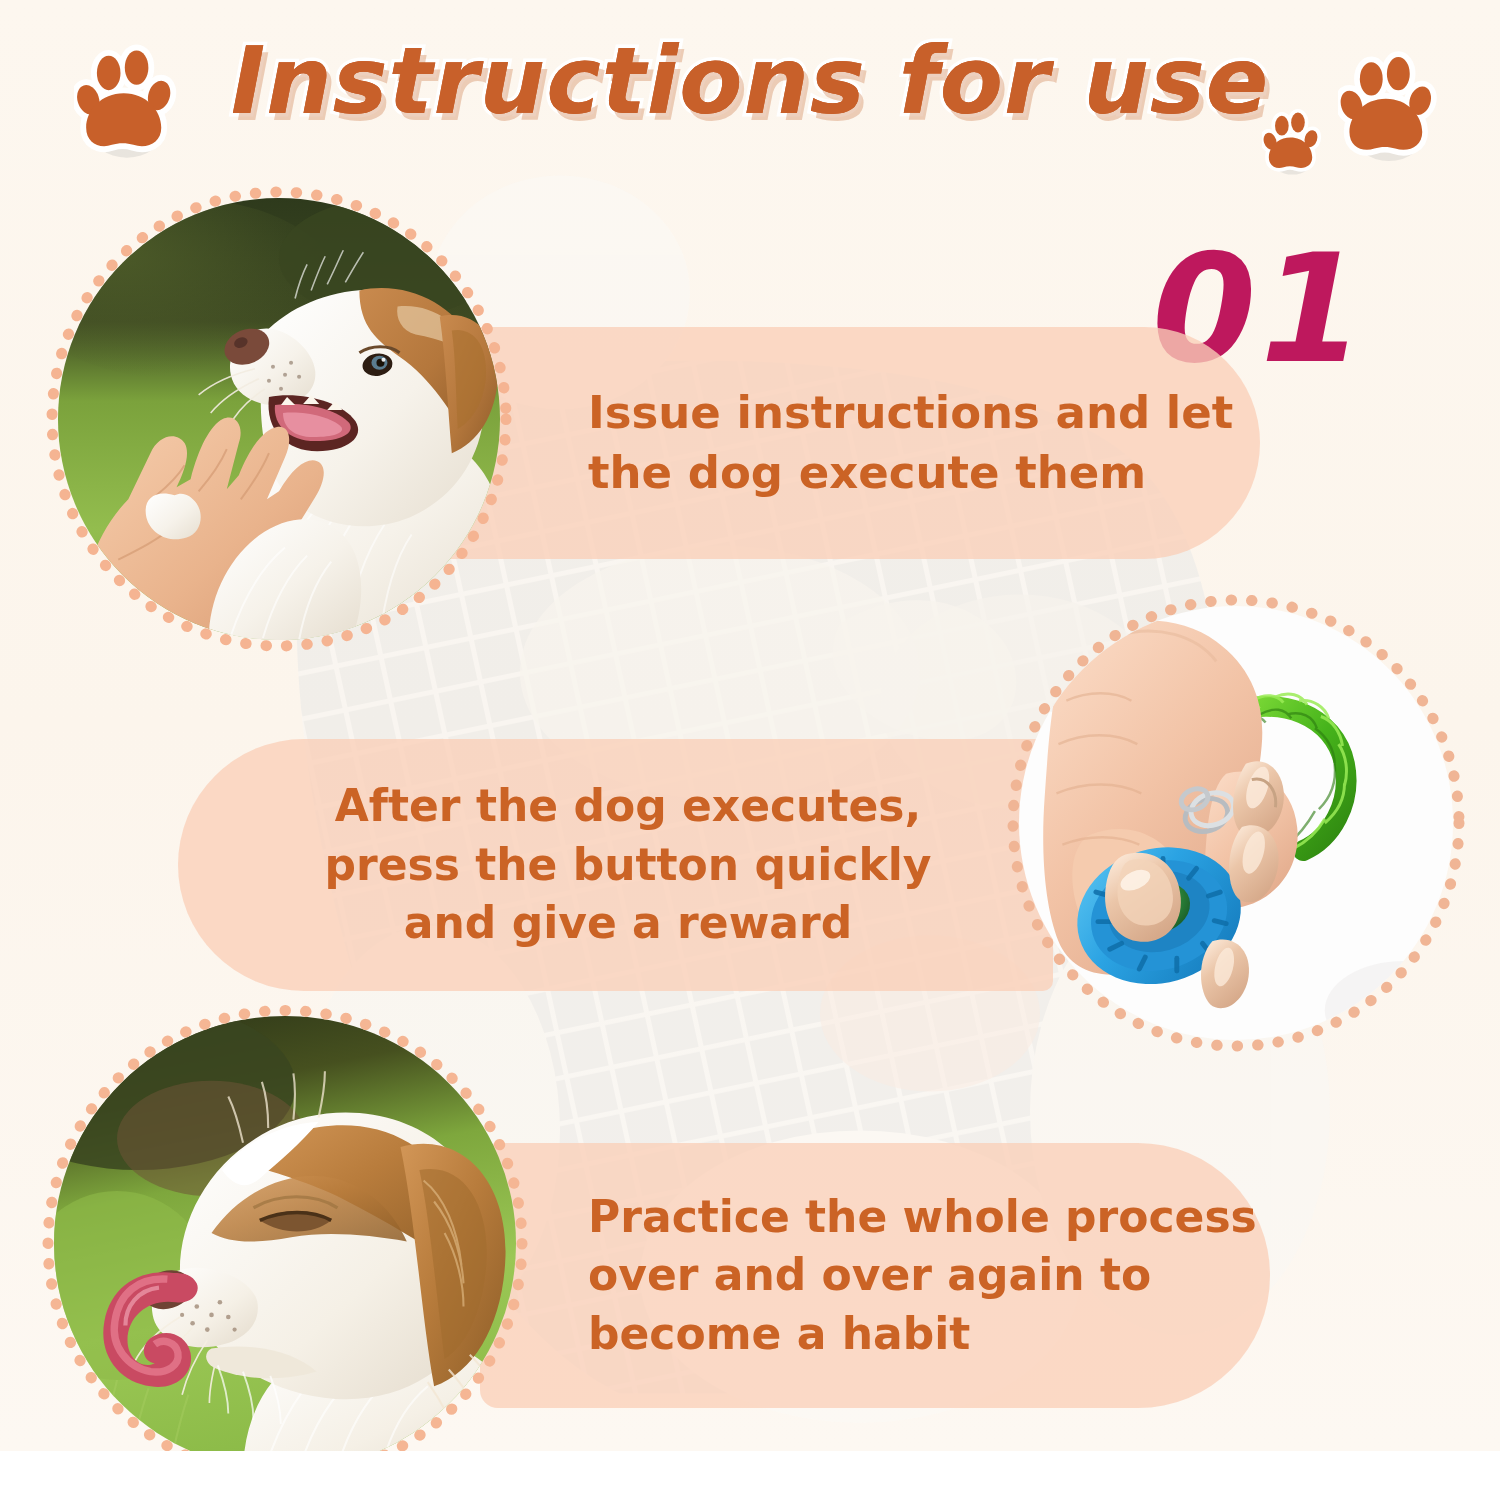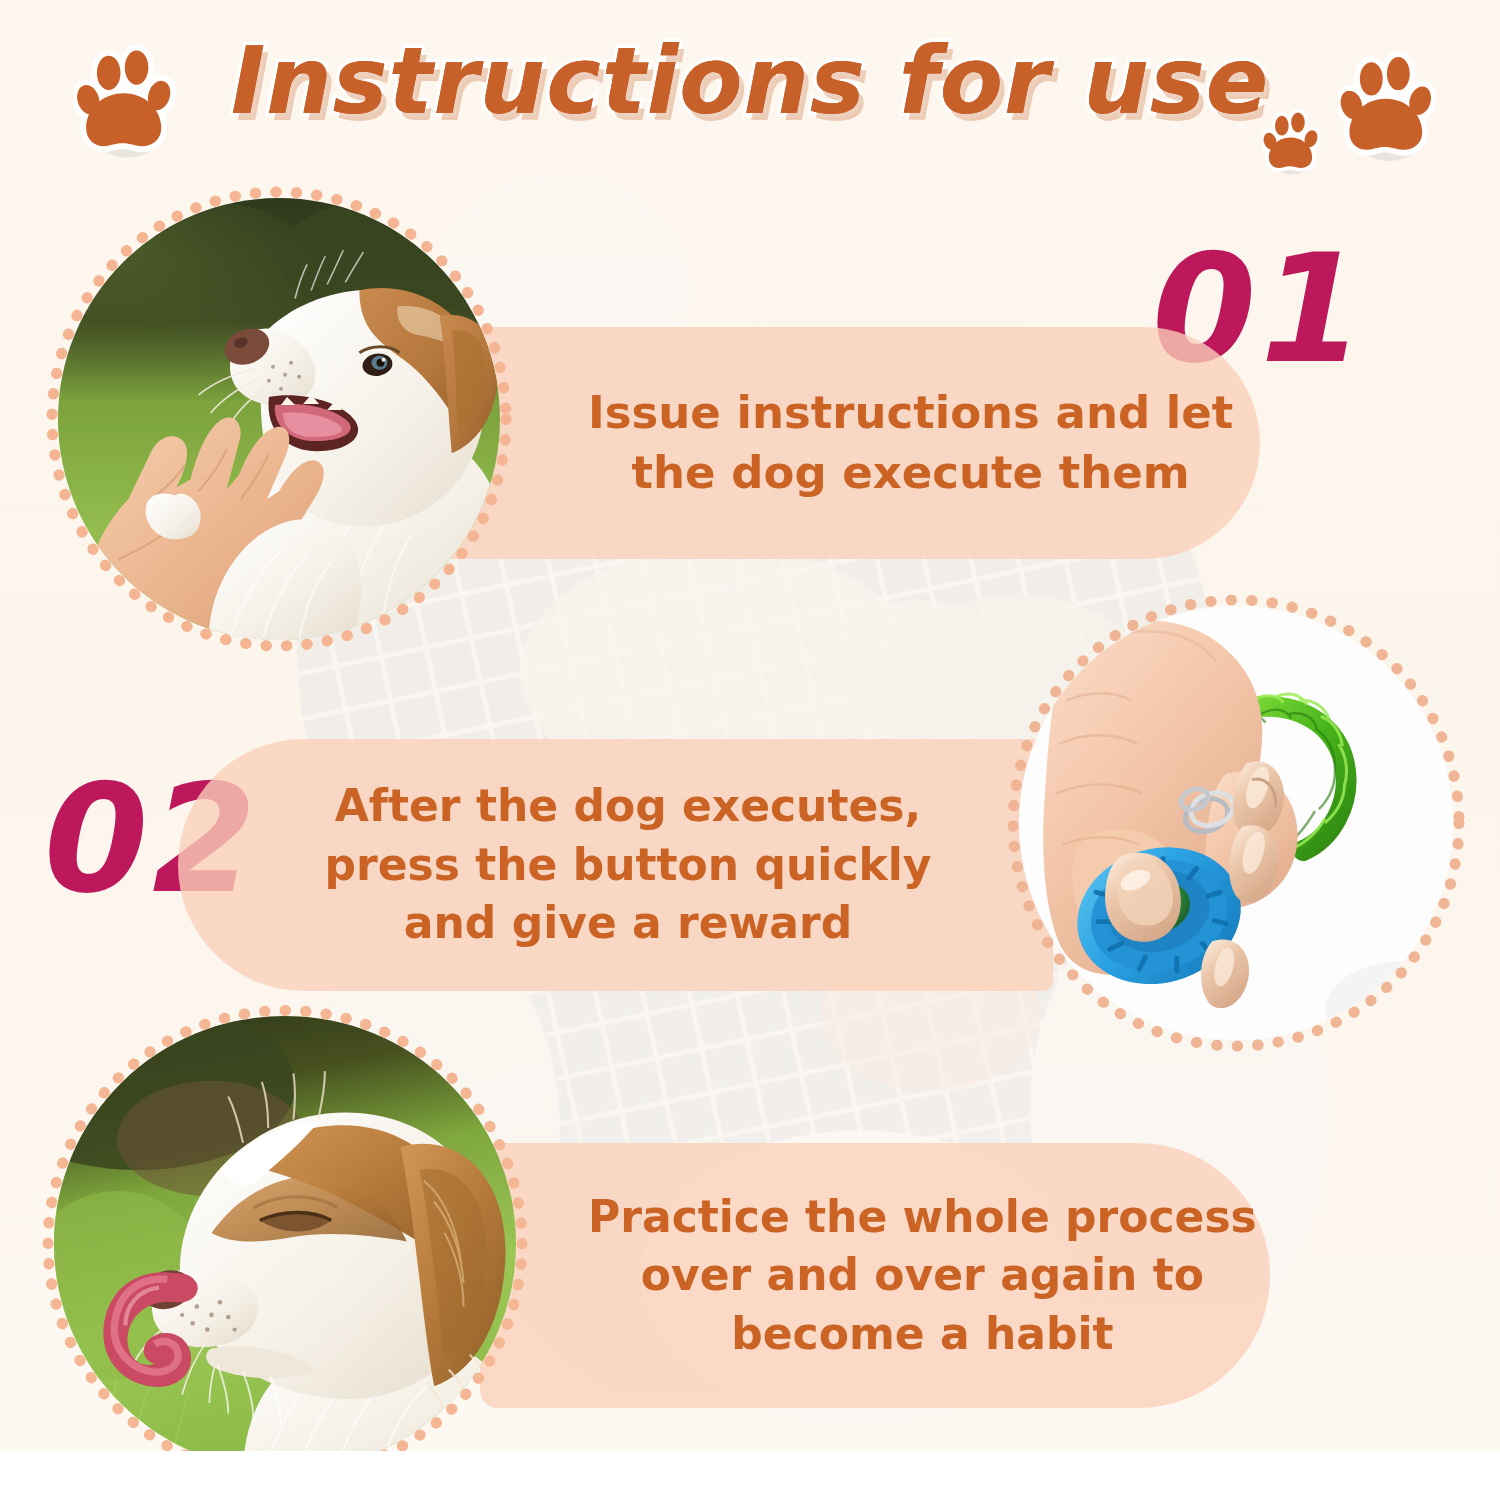--- a/index.html
+++ b/index.html
@@ -88,21 +88,20 @@
     display: flex;
     align-items: center;
   }
   .pill-text {
     color: #CB6325;
     font-family: "DejaVu Sans", sans-serif;
     font-weight: bold;
     font-size: 44px;
     line-height: 1.33;
     white-space: pre-line;
-    text-align: center;
   }
   #pill-1 {
     left: 330px; top: 327px; width: 930px; height: 232px;
     border-radius: 116px;
   }
   #pill-1 .pill-text { margin-left: 258px; font-size: 45px; }
 
   #pill-2 {
     left: 178px; top: 739px; width: 875px; height: 252px;
     border-radius: 126px 10px 10px 126px;
@@ -251,21 +250,20 @@
             <ellipse cx="8" cy="44" rx="10" ry="14" transform="rotate(-18 8 44)"></ellipse>
             <ellipse cx="74" cy="40" rx="10" ry="14" transform="rotate(18 74 40)"></ellipse>
             <path d="M41 38 C62 38 76 54 76 70 C76 84 63 90 50 86 C44 84 36 84 30 86 C18 90 6 84 6 70 C6 54 20 38 41 38Z"></path>
           </g>
         </g>
       </svg>
     </div>
   </div>
 
   <div class="step-num" id="num-01">01</div>
-  <div class="step-num" id="num-02">02</div>
 
   <div class="pill" id="pill-1">
     <div class="pill-text">Issue instructions and let
 the dog execute them</div>
   </div>
 
   <div class="pill" id="pill-3">
     <div class="pill-text">Practice the whole process
 over and over again to
 become a habit</div>

